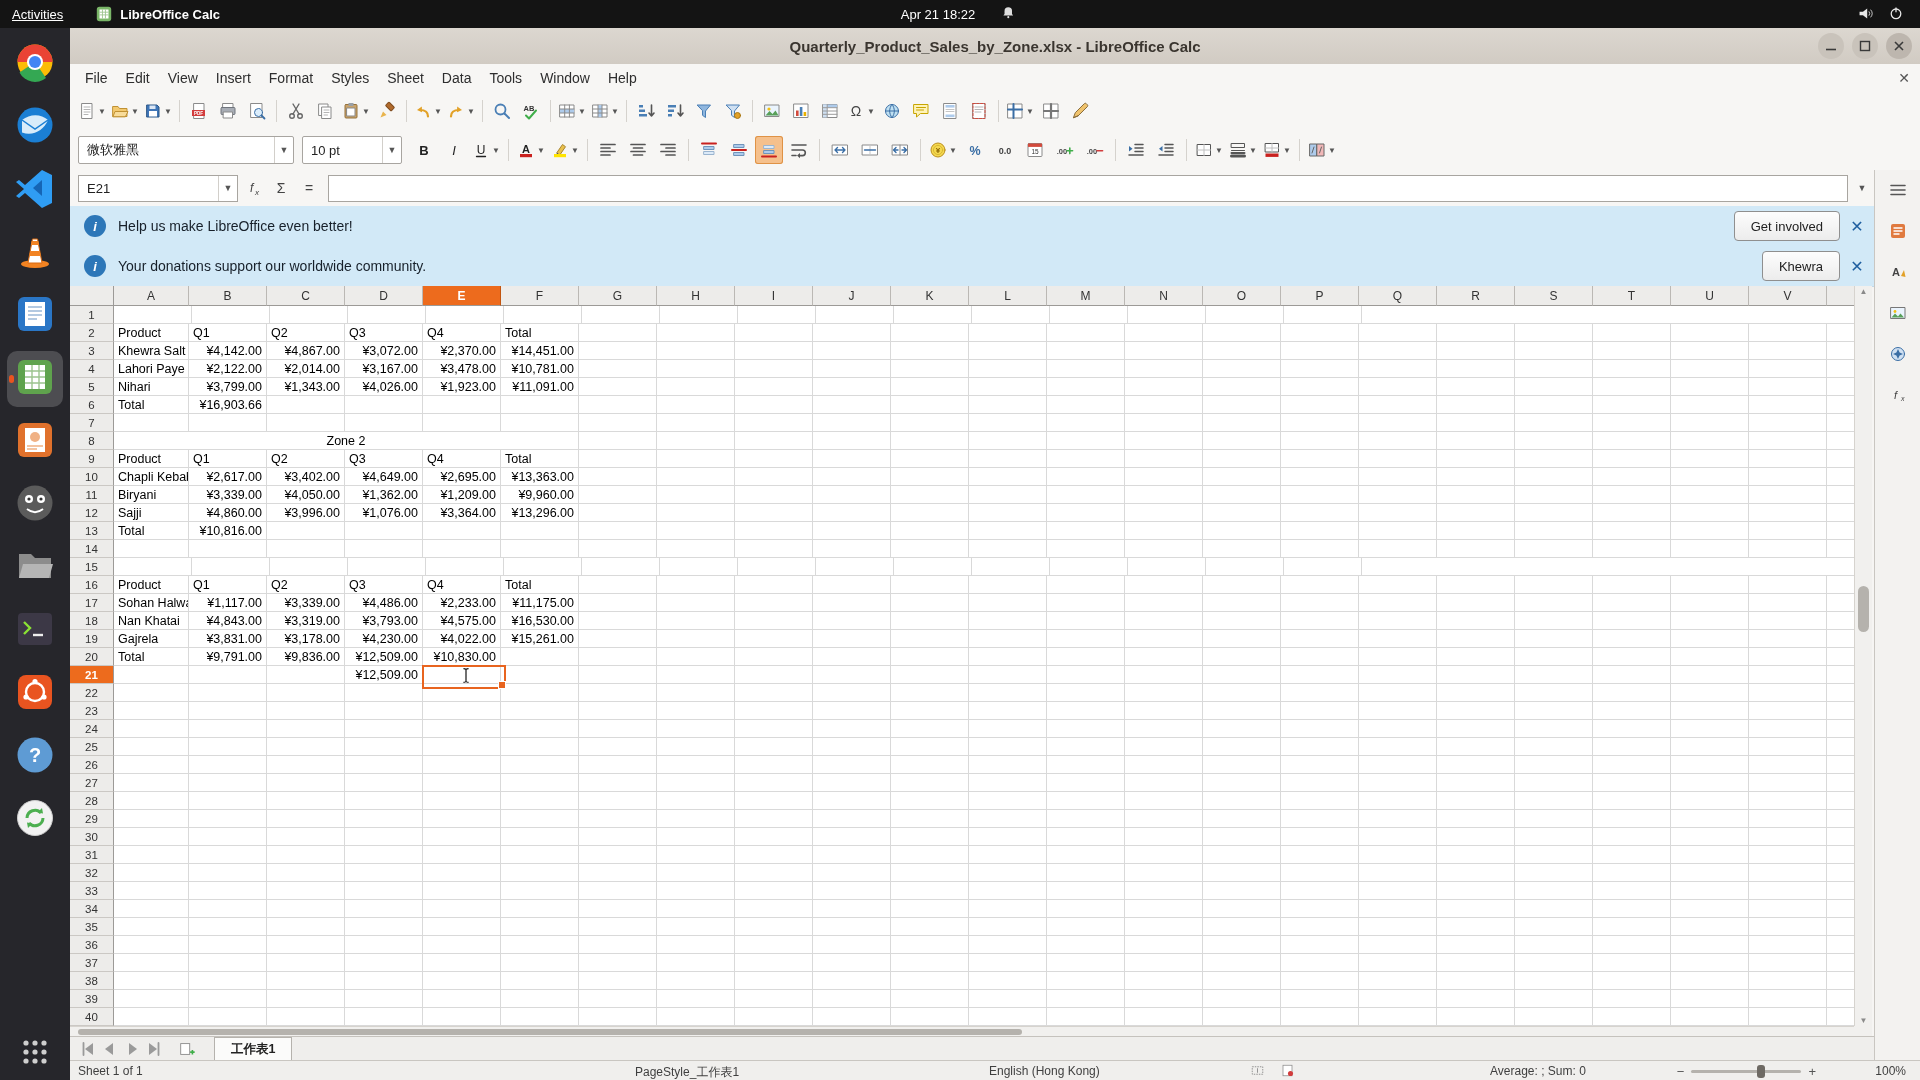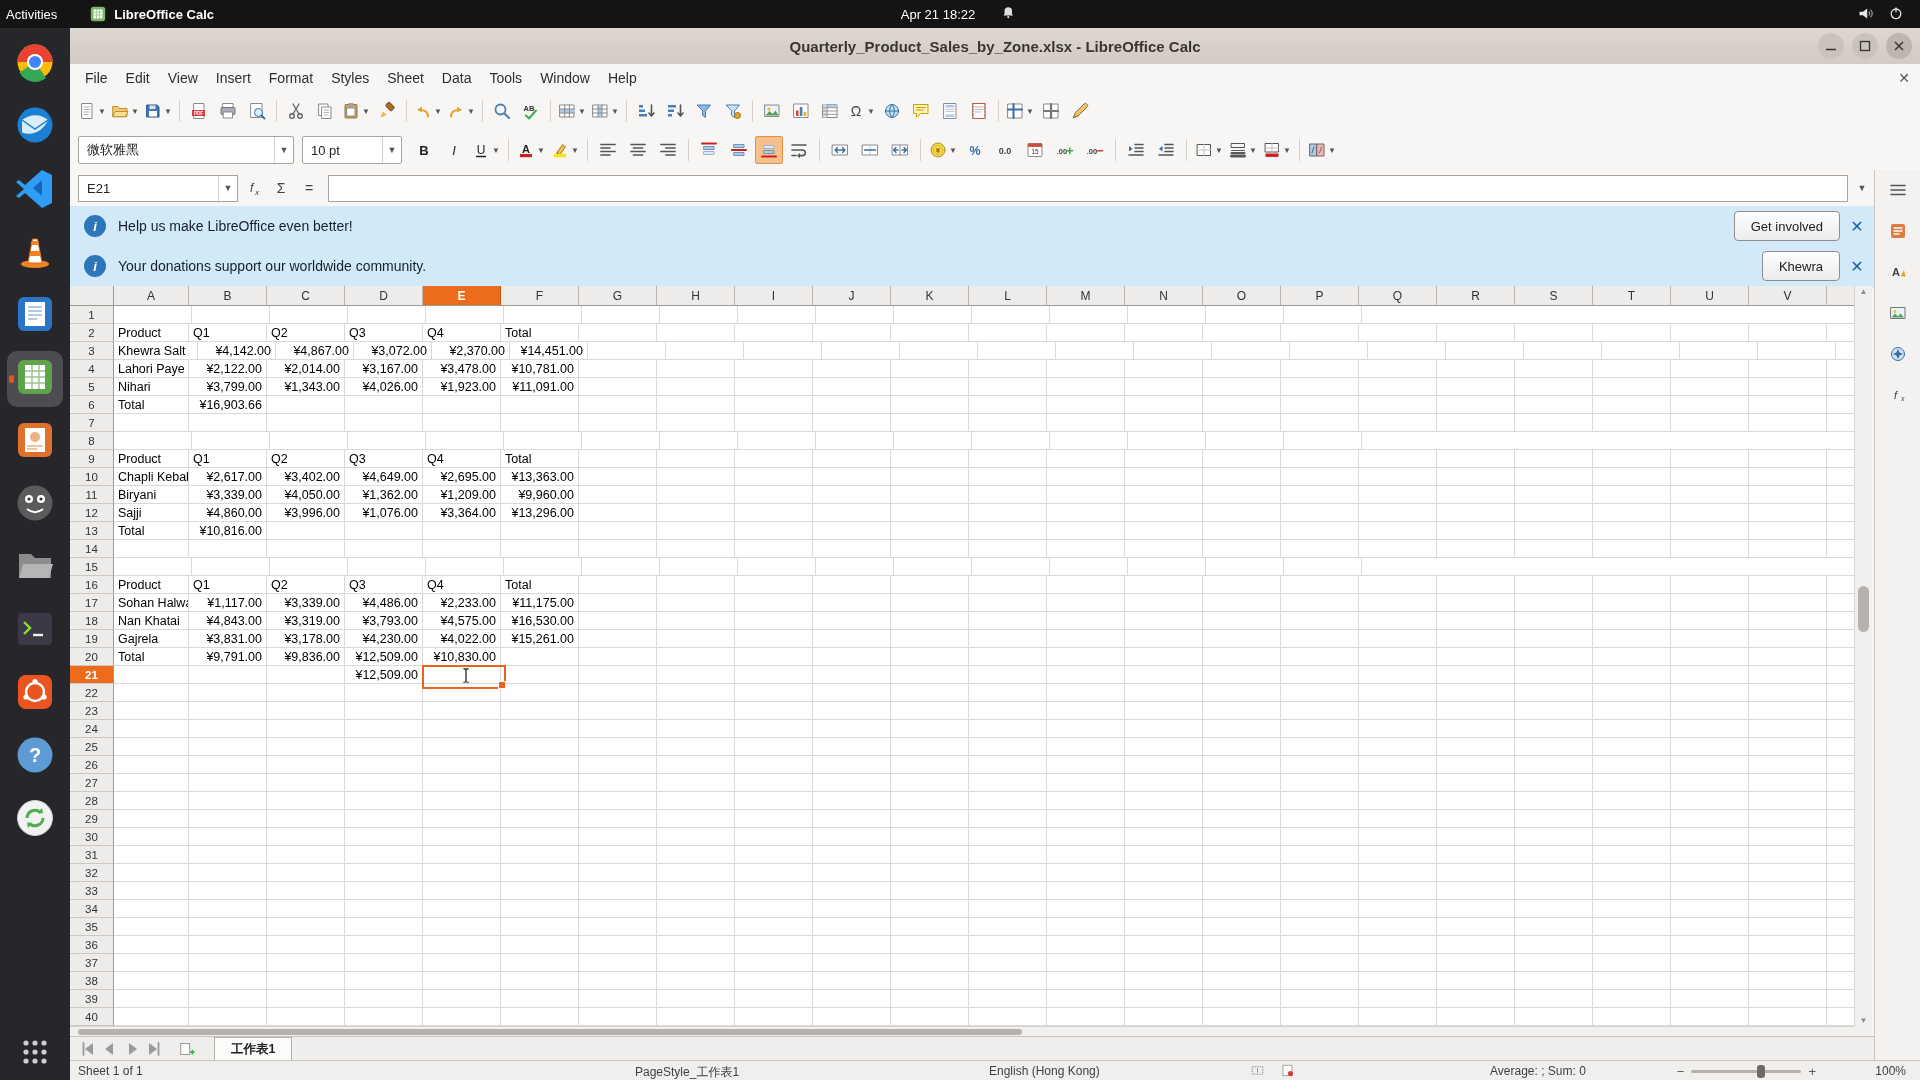--- a/index.html
+++ b/index.html
@@ -1,21 +1,21 @@
 <!DOCTYPE html>
 <html><head>
 <meta charset="utf-8">
 <style>
   html,body{margin:0;padding:0;background:#000;}
   #screen{position:relative;width:1920px;height:1080px;overflow:hidden;
     font-family:"Liberation Sans","DejaVu Sans",sans-serif;background:#f5f4f2;-webkit-font-smoothing:antialiased;}
   
   .topbar{position:absolute;top:0;left:0;right:0;height:28px;background:#141414;color:#fff;
     display:flex;align-items:center;font-size:13px;z-index:50;}
-  .tb-activities{margin-left:0;padding:0 6px;}
+  .tb-activities{margin-left:6px;padding:0 6px;text-decoration:underline;}
   .tb-app{display:flex;align-items:center;gap:7px;margin-left:26px;font-weight:bold;}
   .tb-center{position:absolute;left:50%;transform:translateX(-50%);display:flex;align-items:center;gap:26px;}
   .tb-right{margin-left:auto;display:flex;align-items:center;gap:13px;padding-right:14px;}
   .tb-ic{display:flex;width:18px;height:18px;}
   
   .dock{position:absolute;left:0;top:28px;bottom:0;width:70px;background:#26262b;z-index:40;
     display:flex;flex-direction:column;align-items:center;padding-top:8px;gap:7px;}
   .dock-item{position:relative;width:56px;height:56px;display:flex;align-items:center;justify-content:center;border-radius:10px;}
   .dock-item.active{background:rgba(255,255,255,.18);}
   .dock-item.active::before{content:"";position:absolute;left:2px;top:24px;width:5px;height:8px;border-radius:3px;background:#e95420;}
@@ -946,21 +946,21 @@
           <div class="cell" style="width: 78px;"></div>
           <div class="cell" style="width: 78px;"></div>
           <div class="cell" style="width: 78px;"></div>
           <div class="cell" style="width: 78px;"></div>
           <div class="cell" style="width: 78px;"></div>
           <div class="cell" style="width: 78px;"></div>
           <div class="cellfill"></div>
         </div>
         <div class="row">
           <div class="rowhdr">3</div>
-          <div class="cell" style="width: 84px;">Khewra Salt</div>
+          <div class="cell" style="width: 75px;">Khewra Salt</div>
           <div class="cell num" style="width: 78px;">¥4,142.00</div>
           <div class="cell num" style="width: 78px;">¥4,867.00</div>
           <div class="cell num" style="width: 78px;">¥3,072.00</div>
           <div class="cell num" style="width: 78px;">¥2,370.00</div>
           <div class="cell num" style="width: 78px;">¥14,451.00</div>
           <div class="cell" style="width: 78px;"></div>
           <div class="cell" style="width: 78px;"></div>
           <div class="cell" style="width: 78px;"></div>
           <div class="cell" style="width: 78px;"></div>
           <div class="cell" style="width: 78px;"></div>
@@ -1076,20 +1076,21 @@
           <div class="cell" style="width: 78px;"></div>
           <div class="cell" style="width: 78px;"></div>
           <div class="cell" style="width: 78px;"></div>
           <div class="cell" style="width: 78px;"></div>
           <div class="cell" style="width: 78px;"></div>
           <div class="cell" style="width: 78px;"></div>
           <div class="cellfill"></div>
         </div>
         <div class="row">
           <div class="rowhdr">8</div>
+          <div class="cell merged" style="width: 465px;">Zone 2</div>
           <div class="cell" style="width: 78px;"></div>
           <div class="cell" style="width: 78px;"></div>
           <div class="cell" style="width: 78px;"></div>
           <div class="cell" style="width: 78px;"></div>
           <div class="cell" style="width: 78px;"></div>
           <div class="cell" style="width: 78px;"></div>
           <div class="cell" style="width: 78px;"></div>
           <div class="cell" style="width: 78px;"></div>
           <div class="cell" style="width: 78px;"></div>
           <div class="cell" style="width: 78px;"></div>

